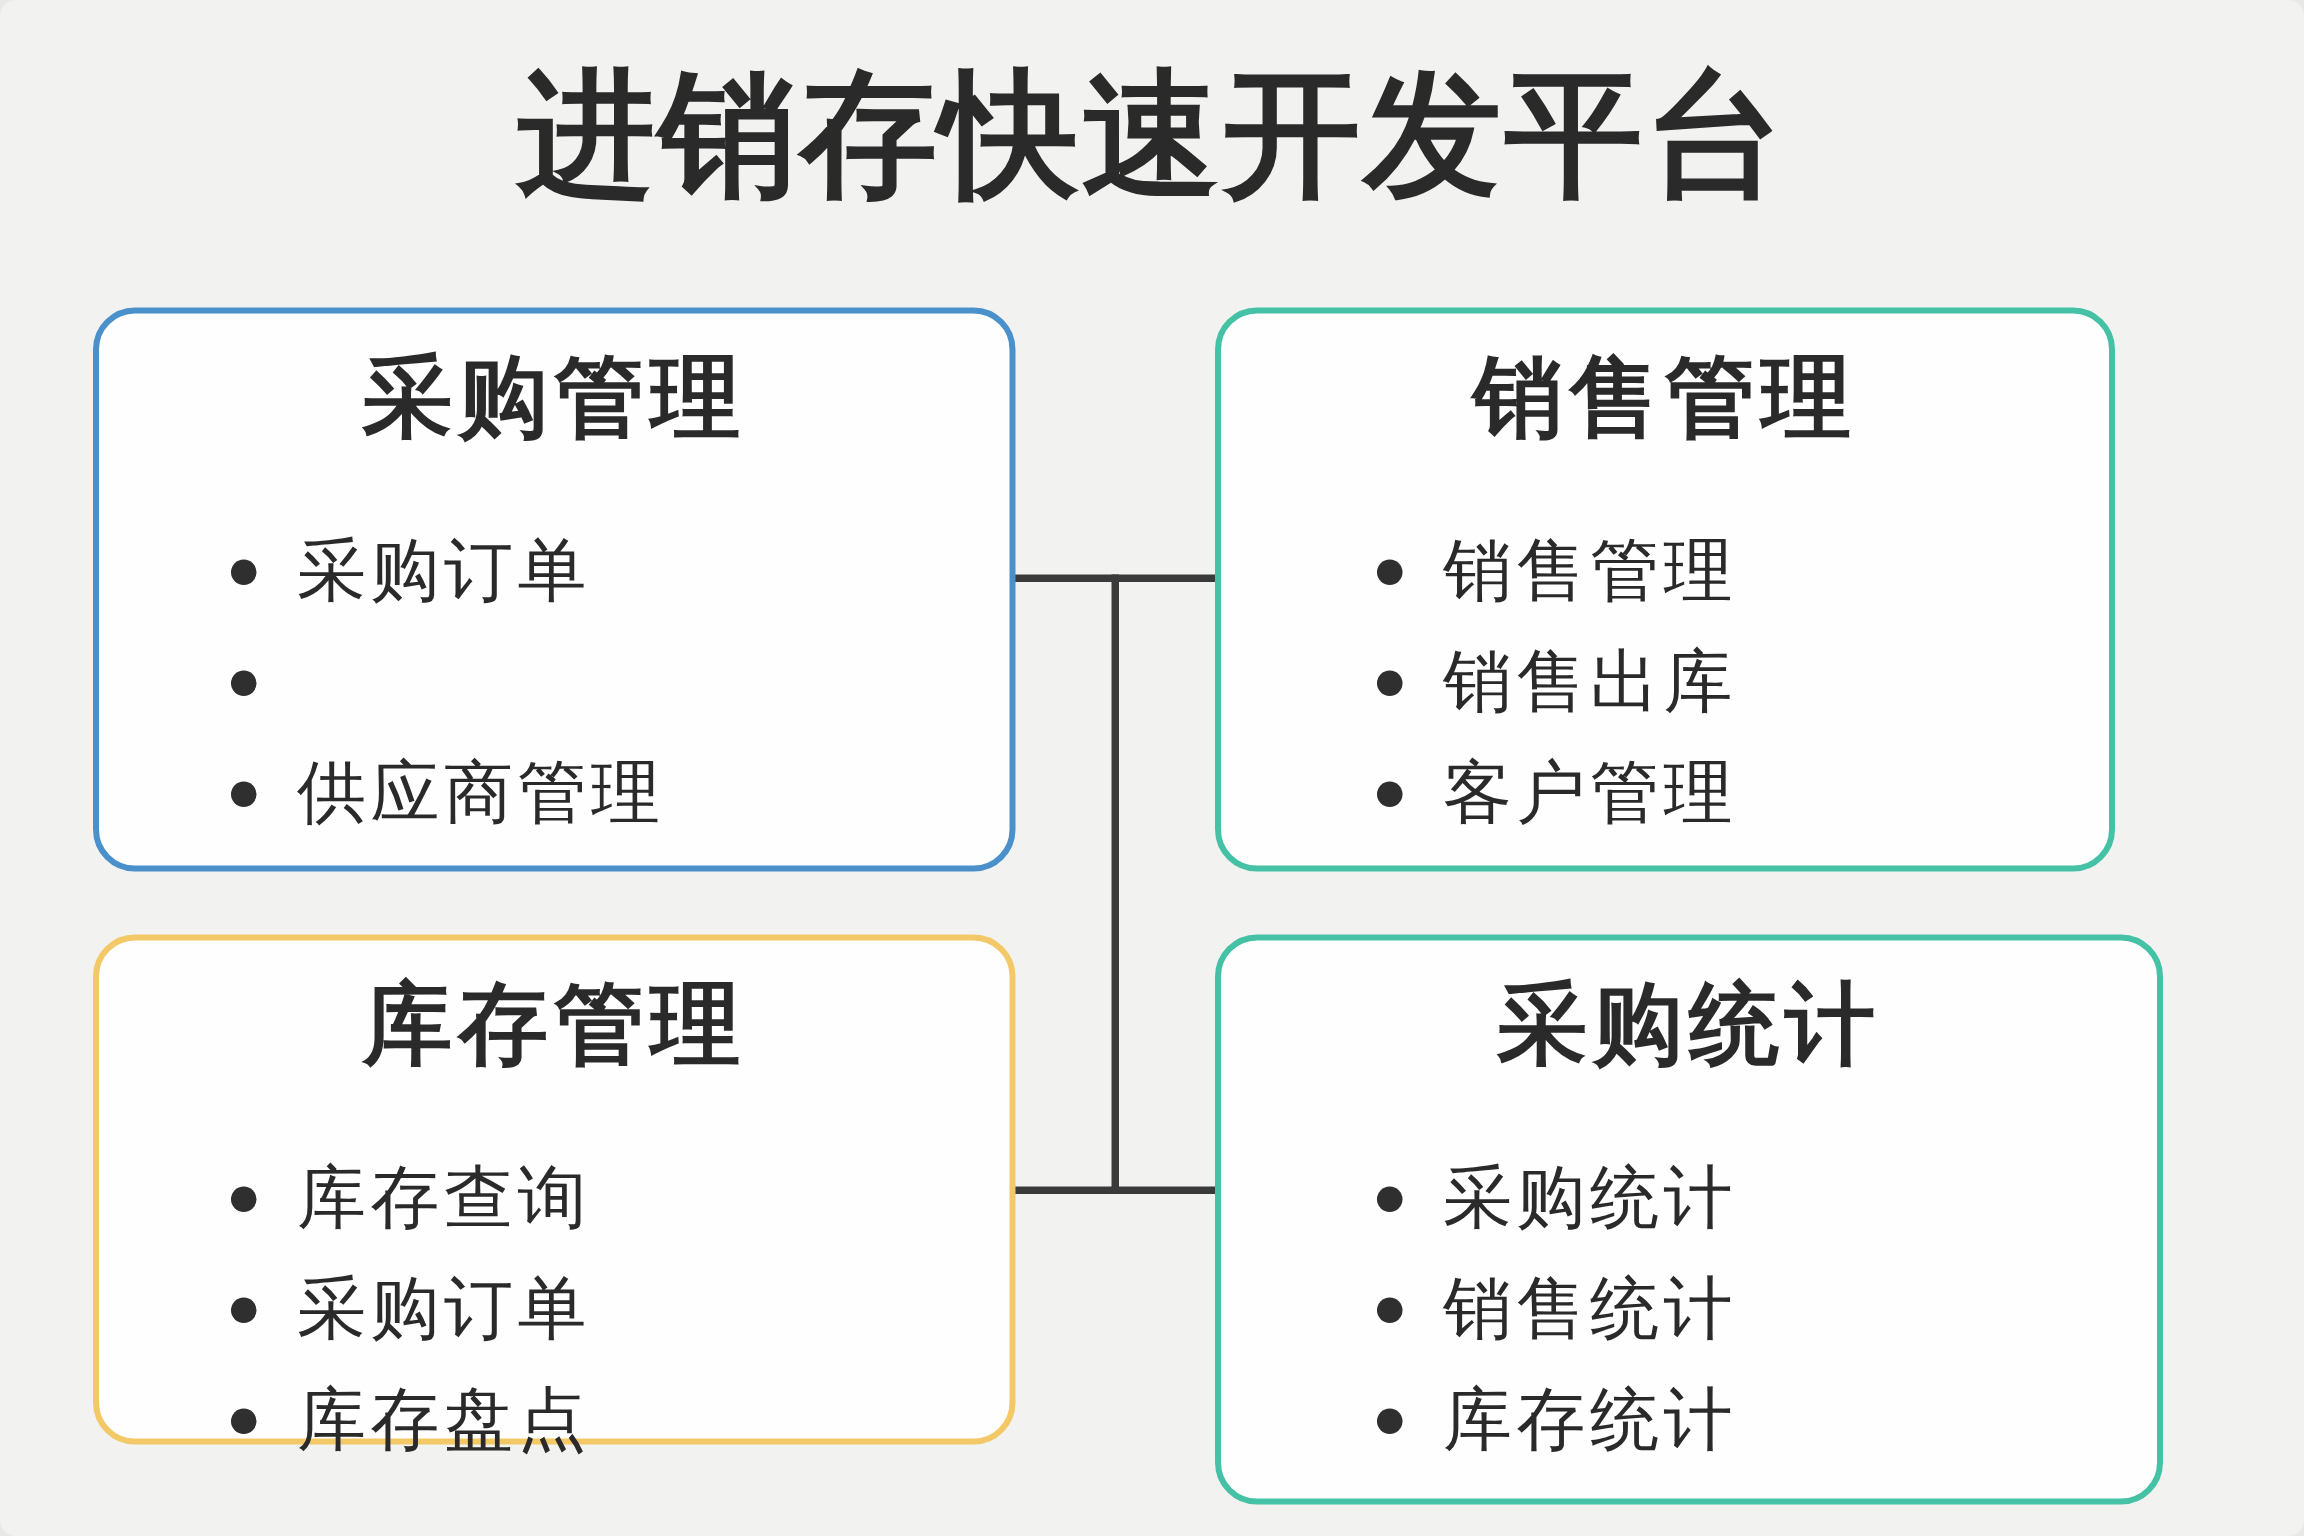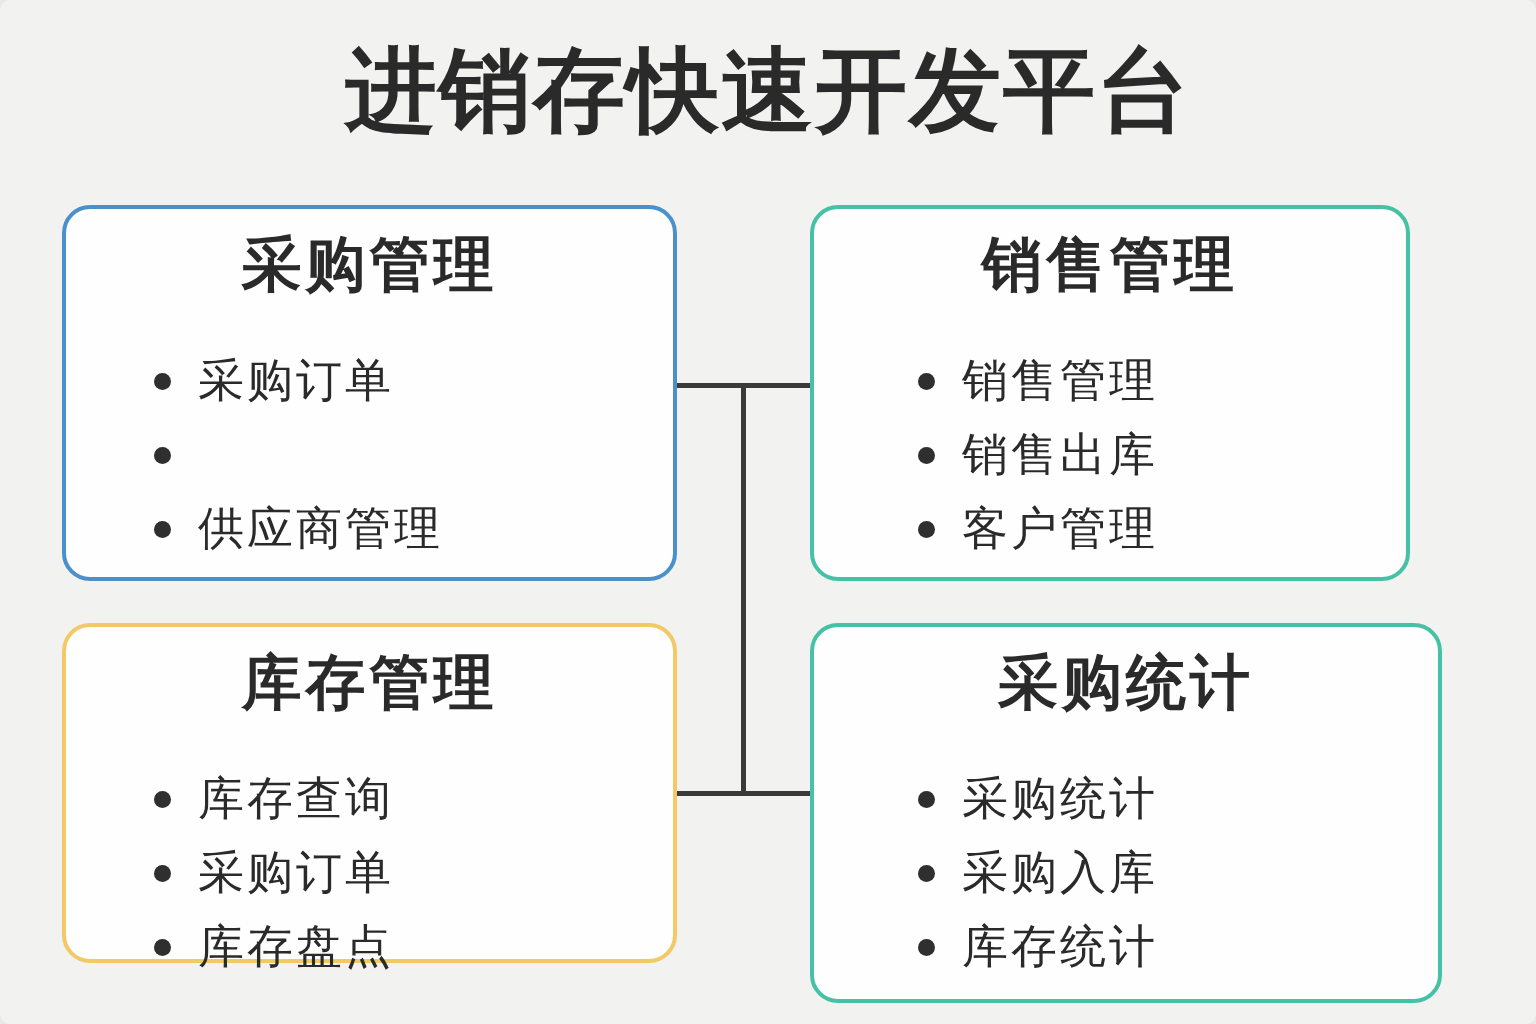--- a/index.html
+++ b/index.html
@@ -145,21 +145,21 @@
 
   <section class="box box-br box-right" style="border-color: rgb(69, 194, 165);">
     <h2 class="box-title">采购统计</h2>
     <ul class="box-list">
       <li class="list-item">
         <span class="bullet"></span>
         <span class="item-text">采购统计</span>
       </li>
       <li class="list-item">
         <span class="bullet"></span>
-        <span class="item-text">采购入库</span>
+        <span class="item-text">销售统计</span>
       </li>
       <li class="list-item">
         <span class="bullet"></span>
         <span class="item-text">库存统计</span>
       </li>
     </ul>
   </section>
 
 </div>
 

